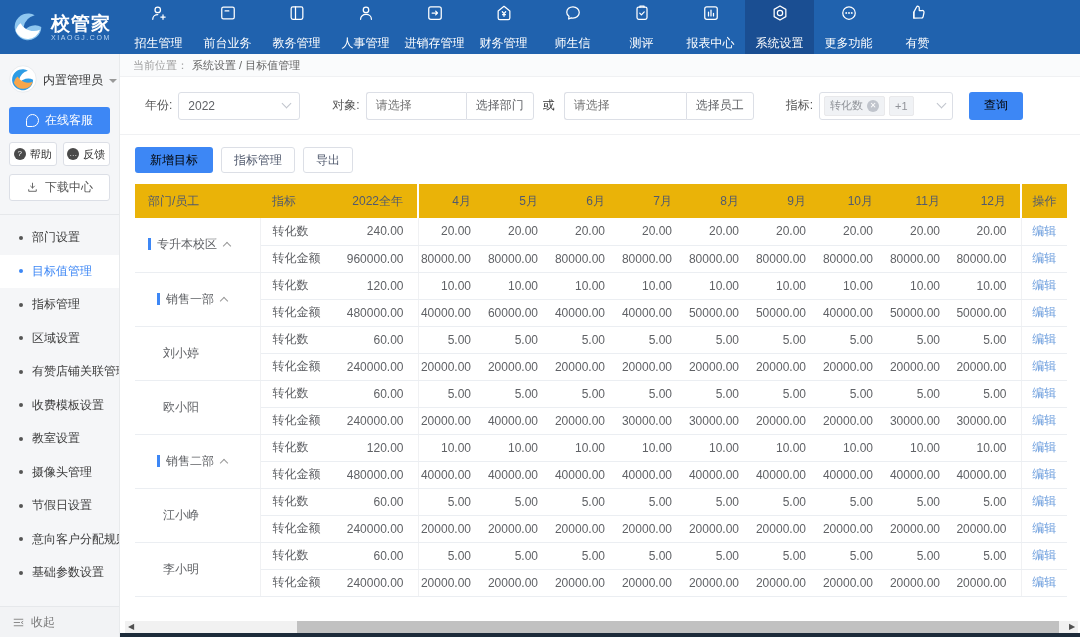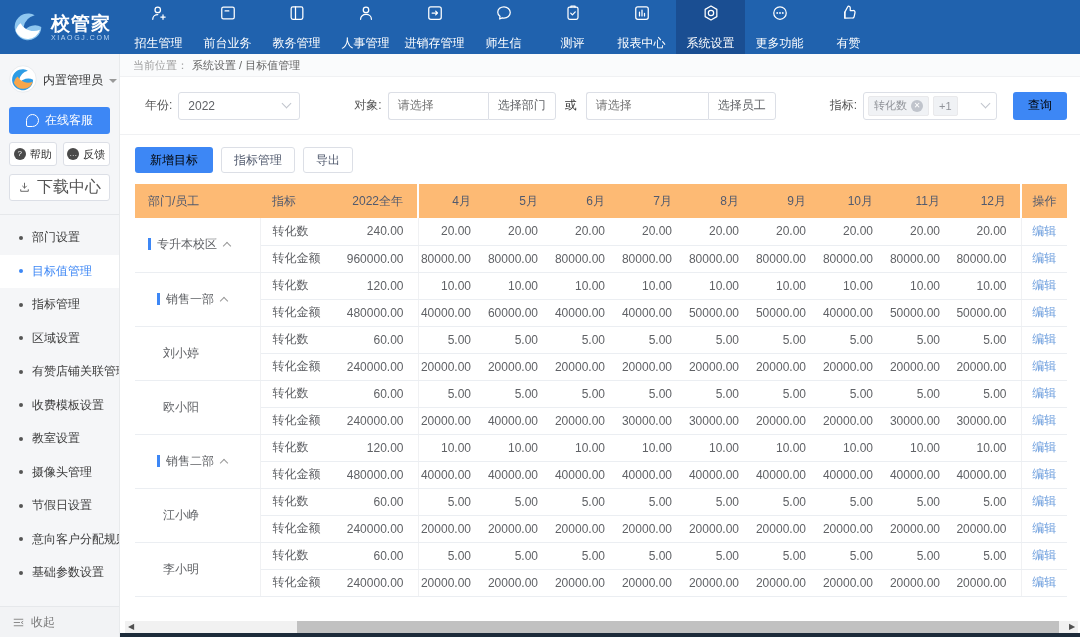--- a/index.html
+++ b/index.html
@@ -21,21 +21,21 @@
   
   .sidebar { position:absolute; top:54px; left:0; width:120px; height:583px; background:#f5f6f8; border-right:1px solid #e8eaec; display:flex; flex-direction:column; }
   .user-row { display:flex; align-items:center; gap:6px; padding:11px 6px 9px 9px; cursor:pointer; }
   .user-name { font-size:12px; color:#333; white-space:nowrap; }
   .caret-down { width:0; height:0; border:4px solid transparent; border-top-color:#999; margin-top:4px; }
   .btn-service { margin:2px 9px 8px; height:27px; background:#3d87f5; color:#fff; border-radius:3px; display:flex; align-items:center; justify-content:center; gap:6px; font-size:12px; cursor:pointer; }
   .bubble-ico { width:13px; height:13px; border:1.2px solid #fff; border-radius:50% 50% 50% 2px; position:relative; }
   .hf-row { display:flex; gap:6px; margin:0 9px 8px; }
   .btn-mini { flex:1; height:24px; border:1px solid #dcdfe6; background:#fff; border-radius:3px; display:flex; align-items:center; justify-content:center; gap:4px; font-size:11px; color:#333; cursor:pointer; }
   .circle-ico { width:12px; height:12px; border-radius:50%; background:#4a4a4a; color:#fff; font-size:8px; line-height:12px; text-align:center; }
-  .btn-download { margin:0 9px; height:27px; border:1px solid #dcdfe6; background:#fff; border-radius:3px; display:flex; align-items:center; justify-content:center; gap:6px; font-size:16px; color:#555; cursor:pointer; }
+  .btn-download { margin:0 9px; height:27px; border:1px solid #dcdfe6; background:#fff; border-radius:3px; display:flex; align-items:center; justify-content:center; gap:6px; font-size:12px; color:#555; cursor:pointer; }
   .btn-download svg { width:13px; height:13px; }
   .side-divider { height:1px; background:#e6e8eb; margin:13px 0 6px; }
   .menu { flex:1; overflow:hidden; }
   .menu-item { height:33.5px; display:flex; align-items:center; padding-left:19px; gap:9px; color:#3c3c3c; cursor:pointer; white-space:nowrap; font-size:12px; }
   .menu-item .dot { width:4px; height:4px; border-radius:50%; background:#555; flex:none; }
   .menu-item.active { background:#fff; color:#3d87f5; }
   .menu-item.active .dot { background:#3d87f5; }
   .collapse-bar { height:31px; border-top:1px solid #e6e8eb; display:flex; align-items:center; gap:6px; padding-left:12px; color:#777; cursor:pointer; background:#f2f3f5; }
   .collapse-bar svg { width:13px; height:13px; }
 
@@ -50,30 +50,30 @@
   .chev { width:7px; height:7px; border-right:1px solid #c0c4cc; border-bottom:1px solid #c0c4cc; transform:rotate(45deg); margin-top:-4px; }
   .input-group { display:flex; }
   .input { height:28px; border:1px solid #dcdfe6; border-right:none; border-radius:3px 0 0 3px; background:#fff; display:flex; align-items:center; padding:0 9px; color:#737373; }
   .append-btn { height:28px; border:1px solid #dcdfe6; border-radius:0 3px 3px 0; background:#fff; display:flex; align-items:center; padding:0 9px; color:#606266; cursor:pointer; white-space:nowrap; }
   .or-text { margin:0 9px; color:#333; }
   .multiselect { width:134px; height:28px; border:1px solid #dcdfe6; border-radius:3px; background:#fff; display:flex; align-items:center; gap:4px; padding:0 7px 0 4px; cursor:pointer; }
   .tag { background:#f0f2f5; border:1px solid #e9e9eb; border-radius:2px; height:20px; display:flex; align-items:center; gap:4px; padding:0 5px; color:#909399; font-size:11px; white-space:nowrap; }
   .tag-close { width:12px; height:12px; border-radius:50%; background:#c0c4cc; color:#fff; font-size:8px; line-height:12px; text-align:center; cursor:pointer; }
   .multiselect .chev { margin-left:auto; }
   .btn-primary { height:28px; padding:0 15px; background:#3d87f5; color:#000000; border:none; border-radius:3px; display:flex; align-items:center; font-size:12px; cursor:pointer; white-space:nowrap; }
-  .ml36 { margin-left:54px; } .ml16 { margin-left:16px; }
+  .ml36 { margin-left:32px; } .ml16 { margin-left:16px; }
 
   .action-bar { display:flex; gap:8px; padding:12px 0 11px 15px; }
   .btn-sm { height:26px; }
   .btn-outline { height:26px; padding:0 12px; border:1px solid #dcdfe6; background:#fff; border-radius:3px; display:flex; align-items:center; color:#515a6e; font-size:12px; cursor:pointer; white-space:nowrap; }
 
   
   .table-wrap { margin-left:15px; width:934px; }
   table { border-collapse:collapse; table-layout:fixed; width:932px; font-size:12px; }
-  th { background:#fdba74; height:34px; font-weight:normal; color:#515a6e;margin-left:44px; }
+  th { background:#eab308; height:34px; font-weight:normal; color:#515a6e;margin-left:44px; }
   td { height:27px; color:#606266; border-bottom:1px solid #ebeef2; background:#fff; }
   .col-name, .cell-name { text-align:left; padding-left:13px; }
   .col-metric, .cell-metric { text-align:left; padding-left:12px; }
   .num { text-align:right; padding-right:14px; }
   th.num { padding-right:14px; }
   .divR-h { border-right:2px solid #fff; }
   .divL-h { border-left:2px solid #fff; }
   td.divR { border-right:1px solid #f0f1f3; }
   .cell-name { border-right:1px solid #f0f1f3; vertical-align:middle; color:#606266; }
   .cell-name.lv1 { padding-left:22px; }
@@ -148,20 +148,29 @@
           <span class="lbl">人事管理</span>
         </div>
         <div class="nav-item">
           <span class="ico">
             <svg viewBox="0 0 24 24" fill="none" stroke="currentColor" stroke-width="1.5" stroke-linecap="round" stroke-linejoin="round">
               <rect x="4.5" y="4.5" width="15" height="15" rx="2.5"></rect>
               <path d="M8.5 12h6.5M12.8 9.8L15 12l-2.2 2.2"></path>
             </svg>
           </span>
           <span class="lbl">进销存管理</span>
+        </div>
+        <div class="nav-item">
+          <span class="ico">
+            <svg viewBox="0 0 24 24" fill="none" stroke="currentColor" stroke-width="1.5" stroke-linecap="round" stroke-linejoin="round">
+              <path d="M5 9.5L12 4l7 5.5V18a2 2 0 0 1-2 2H7a2 2 0 0 1-2-2z"></path>
+              <path d="M10 10.5l2 2.2 2-2.2M12 12.7V16M10.3 14h3.4"></path>
+            </svg>
+          </span>
+          <span class="lbl">财务管理</span>
         </div>
         <div class="nav-item">
           <span class="ico">
             <svg viewBox="0 0 24 24" fill="none" stroke="currentColor" stroke-width="1.5" stroke-linecap="round" stroke-linejoin="round">
               <path d="M12 4.5c-4.1 0-7.5 2.9-7.5 6.5 0 2 1 3.8 2.7 5l-.4 3.2 3.1-1.4c.7.2 1.4.3 2.1.3 4.1 0 7.5-2.9 7.5-6.6S16.1 4.5 12 4.5z"></path>
             </svg>
           </span>
           <span class="lbl">师生信</span>
         </div>
         <div class="nav-item">

